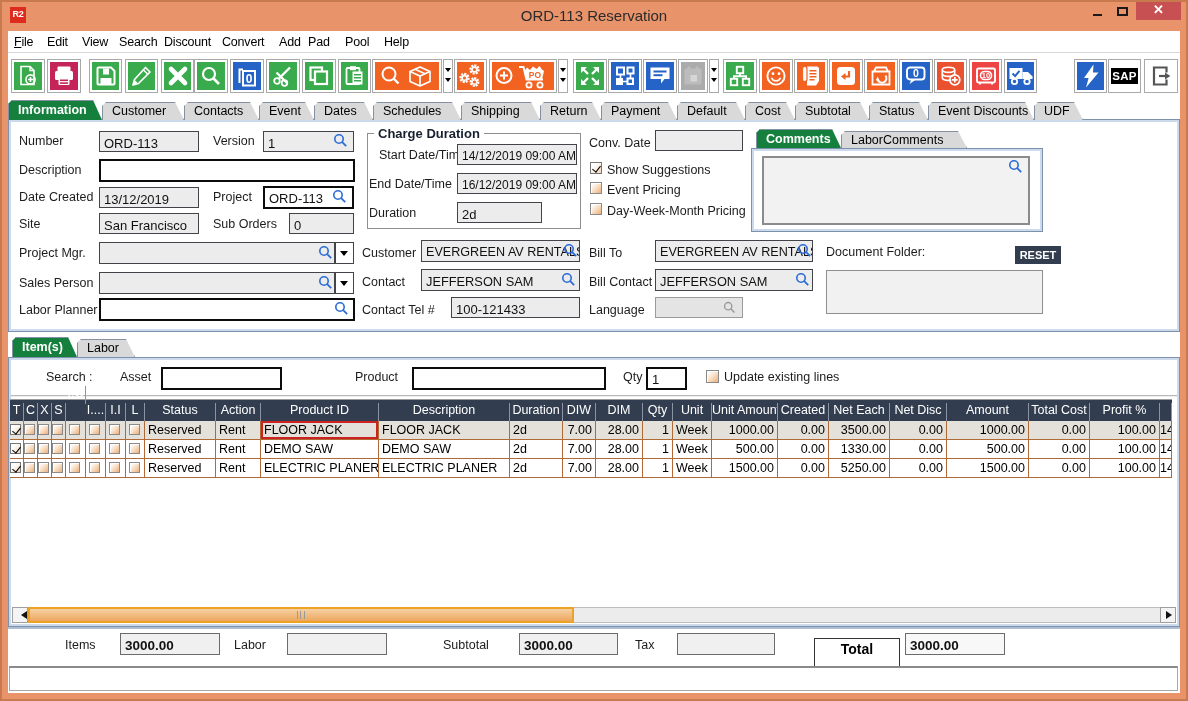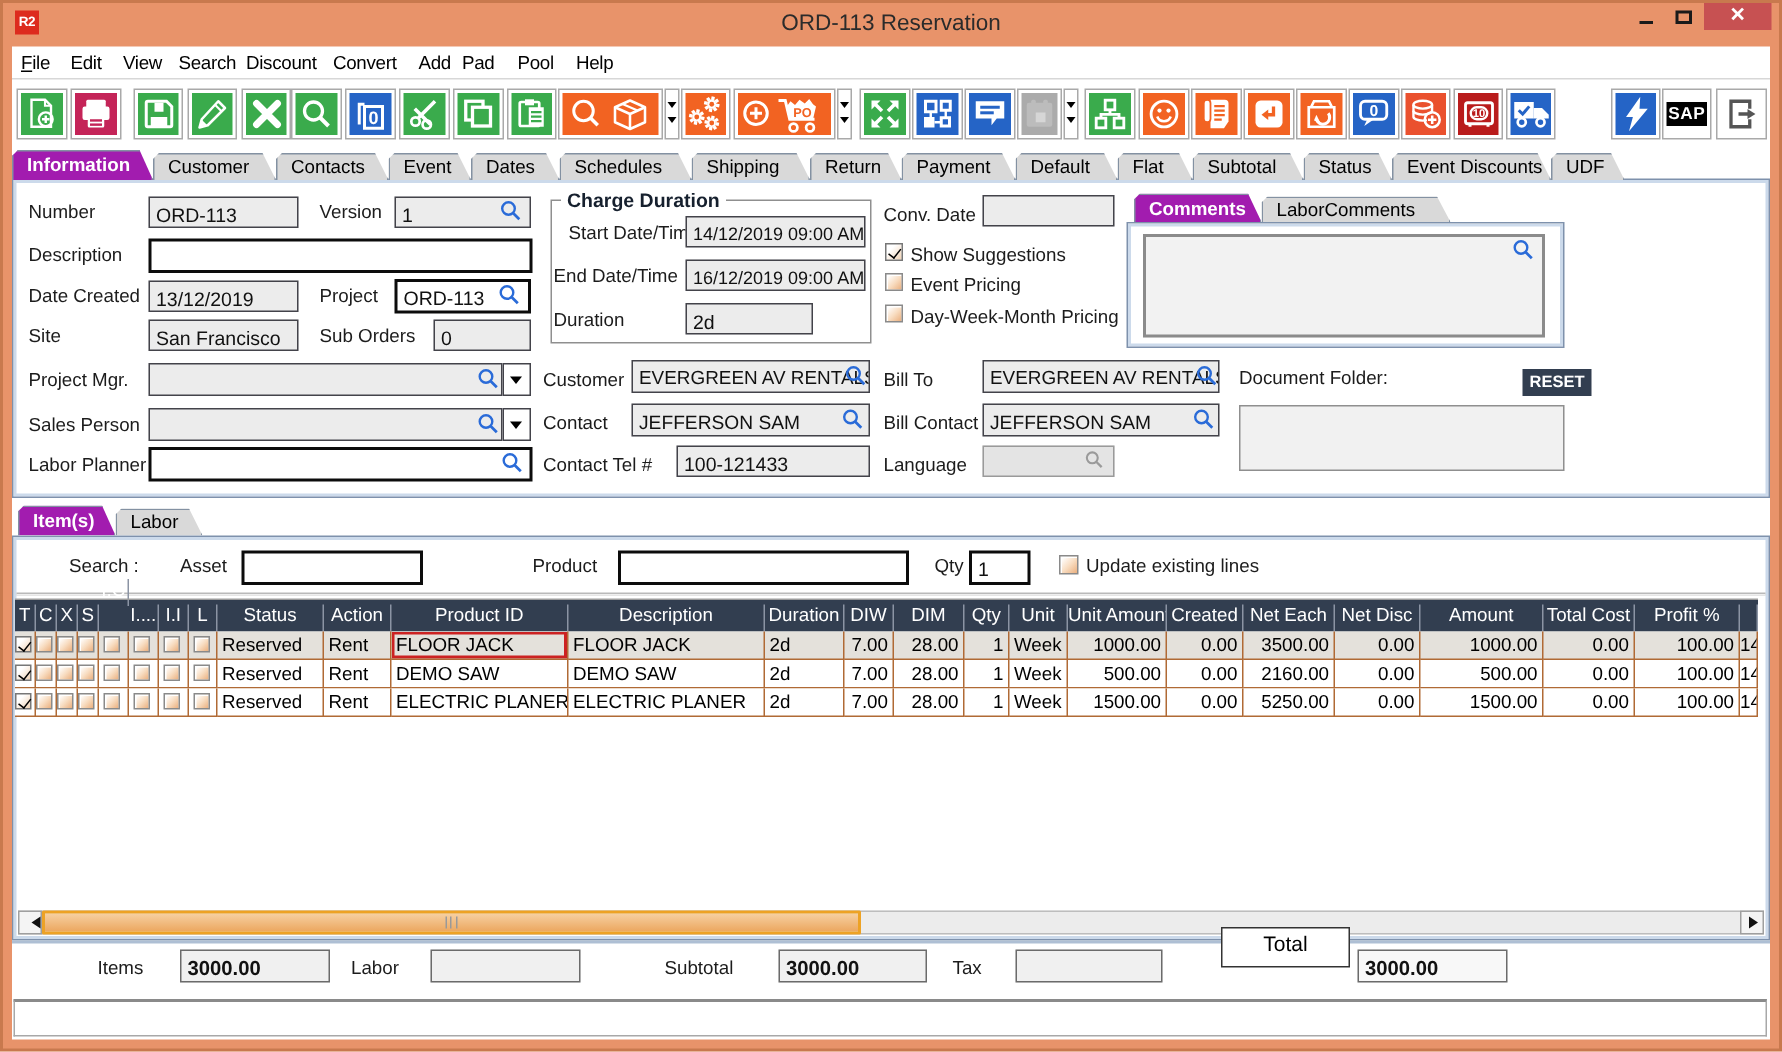--- a/index.html
+++ b/index.html
@@ -1,21 +1,21 @@
 <!DOCTYPE html>
 <html><head><meta charset="utf-8"><style>
 *{box-sizing:border-box;margin:0;padding:0}
 body{width:1188px;height:701px;position:relative;background:#e8936a;font-family:"Liberation Sans",sans-serif;overflow:hidden}
 .abs{position:absolute}
 .lb{position:absolute;font-size:12.5px;color:#1c1c1c;white-space:nowrap}
 .f{position:absolute;border:1px solid #43434a;background:#ececec;font-size:13px;color:#111;padding:4px 0 0 4px;white-space:nowrap;overflow:hidden}
 .fw{position:absolute;border:2px solid #0c0c0c;background:#fff;font-size:13px;color:#111;padding:3px 0 0 4px;white-space:nowrap;overflow:hidden}
 .fd{position:absolute;border:1px solid #9a9a9a;background:#e4e4e4}
 .tab{position:absolute;height:20px;background:#d9d9d9;border:1px solid #8391a2;border-bottom:none;font-size:12.5px;color:#000;padding:2px 0 0 9px;clip-path:polygon(0 4px,4px 0,calc(100% - 9px) 0,100% 100%,100% 100%,0 100%);white-space:nowrap}
-.tabA{background:#a21caf;color:#fff;font-weight:bold}
+.tabA{background:#15803d;color:#fff;font-weight:bold}
 .cbp{position:absolute;width:12px;height:12px;border:1px solid #8a8a8a;background:linear-gradient(135deg,#ffffff 10%,#f8dcc0 55%,#eaaf7e 100%);box-shadow:inset 1px 1px 0 #fff}
 .cbk{position:absolute;width:12px;height:12px;border:1px solid #777;background:linear-gradient(135deg,#ffffff 30%,#f2d3b4 100%)}
 .cbk:after{content:"";position:absolute;left:3px;top:1px;width:4px;height:7px;border:solid #000;border-width:0 1.7px 1.7px 0;transform:rotate(38deg)}
 .tbtn{position:absolute;top:59px;height:34px;border:1px solid #a9a9a9;background:#fff;padding:2px}
 .tbi{width:100%;height:100%;display:flex;align-items:center;justify-content:center}
 .mg{position:absolute}
 .hc{position:absolute;color:#fff;font-size:12.5px;text-align:center;border-right:1px solid #8b94a4;overflow:hidden;white-space:nowrap}
 .dc{position:absolute;font-size:12.5px;color:#000;padding:2px 0 0 3px;border-right:1px solid #b06a35;border-bottom:1px solid #b06a35;overflow:hidden;white-space:nowrap}
 .num{text-align:right;padding-right:3px;padding-left:0}
 </style></head><body>
@@ -311,21 +311,21 @@
       <svg width="24" height="24" viewBox="0 0 24 24">
         <ellipse cx="9.5" cy="5.8" rx="6.2" ry="2.6" fill="none" stroke="#fff" stroke-width="1.6"></ellipse>
         <path d="M3.3 5.8v4c0 1.4 2.8 2.6 6.2 2.6s6.2-1.2 6.2-2.6v-4" fill="none" stroke="#fff" stroke-width="1.6"></path>
         <path d="M3.3 9.8v4c0 1.4 2.8 2.6 6.2 2.6 1 0 2-.1 2.8-.3" fill="none" stroke="#fff" stroke-width="1.6"></path>
         <circle cx="15.8" cy="15.8" r="5" fill="none" stroke="#fff" stroke-width="1.7"></circle>
         <path d="M15.8 13v5.6M13 15.8h5.6" stroke="#fff" stroke-width="1.7"></path>
       </svg>
     </div>
   </div>
 <div class="tbtn" style="left:969px;width:33px">
-    <div class="tbi" style="background:#b91c1c">
+    <div class="tbi" style="background:#ef4444">
       <svg width="24" height="24" viewBox="0 0 24 24">
         <rect x="3" y="4.5" width="18" height="14" rx="1.5" fill="none" stroke="#fff" stroke-width="1.9"></rect>
         <rect x="6.5" y="7.5" width="11" height="8" rx="4" fill="none" stroke="#fff" stroke-width="1.6"></rect>
         <text x="12" y="14.3" font-size="7.5" font-weight="bold" fill="#fff" text-anchor="middle" font-family="Liberation Sans">10</text>
         <path d="M6 18.5v2M18 18.5v2" stroke="#fff" stroke-width="2"></path>
       </svg>
     </div>
   </div>
 <div class="tbtn" style="left:1004px;width:33px">
     <div class="tbi" style="background:#2564c6">
@@ -362,21 +362,21 @@
 <div class="tab tabA" style="left:8px;top:100px;width:94px;height:20px;z-index:5">Information</div>
 <div class="tab" style="left:102px;top:102px;width:82px;height:18px;padding-top:1px;z-index:3">Customer</div>
 <div class="tab" style="left:184px;top:102px;width:75px;height:18px;padding-top:1px;z-index:3">Contacts</div>
 <div class="tab" style="left:259px;top:102px;width:55px;height:18px;padding-top:1px;z-index:3">Event</div>
 <div class="tab" style="left:314px;top:102px;width:59px;height:18px;padding-top:1px;z-index:3">Dates</div>
 <div class="tab" style="left:373px;top:102px;width:88px;height:18px;padding-top:1px;z-index:3">Schedules</div>
 <div class="tab" style="left:461px;top:102px;width:79px;height:18px;padding-top:1px;z-index:3">Shipping</div>
 <div class="tab" style="left:540px;top:102px;width:61px;height:18px;padding-top:1px;z-index:3">Return</div>
 <div class="tab" style="left:601px;top:102px;width:76px;height:18px;padding-top:1px;z-index:3">Payment</div>
 <div class="tab" style="left:677px;top:102px;width:68px;height:18px;padding-top:1px;z-index:3">Default</div>
-<div class="tab" style="left:745px;top:102px;width:50px;height:18px;padding-top:1px;z-index:3">Flat</div>
+<div class="tab" style="left:745px;top:102px;width:50px;height:18px;padding-top:1px;z-index:3">Cost</div>
 <div class="tab" style="left:795px;top:102px;width:74px;height:18px;padding-top:1px;z-index:3">Subtotal</div>
 <div class="tab" style="left:869px;top:102px;width:59px;height:18px;padding-top:1px;z-index:3">Status</div>
 <div class="tab" style="left:928px;top:102px;width:106px;height:18px;padding-top:1px;z-index:3">Event Discounts</div>
 <div class="tab" style="left:1034px;top:102px;width:49px;height:18px;padding-top:1px;z-index:3">UDF</div>
 <div class="abs" style="left:8px;top:119px;width:1172px;height:213px;border:1px solid #7e91ac;box-shadow:inset 0 0 0 2px #ccdaeb"></div>
 <div class="lb" style="left:19px;top:134px;">Number</div>
 <div class="f" style="left:99px;top:131px;width:100px;height:21px;font-size:13px;">ORD-113</div>
 <div class="lb" style="left:213px;top:134px;">Version</div>
 <div class="f" style="left:263px;top:131px;width:91px;height:21px;font-size:13px;">1</div>
 <div class="mg" style="left:333px;top:133px"><svg width="15" height="15" viewBox="0 0 15 15">
@@ -572,21 +572,21 @@
 <div class="dc" style="left:216px;top:440px;width:45px;height:19px;">Rent</div>
 <div class="dc" style="left:261px;top:440px;width:118px;height:19px;">DEMO SAW</div>
 <div class="dc" style="left:379px;top:440px;width:131px;height:19px;">DEMO SAW</div>
 <div class="dc" style="left:510px;top:440px;width:53px;height:19px;">2d</div>
 <div class="dc num" style="left:563px;top:440px;width:33px;height:19px;">7.00</div>
 <div class="dc num" style="left:596px;top:440px;width:47px;height:19px;">28.00</div>
 <div class="dc num" style="left:643px;top:440px;width:30px;height:19px;">1</div>
 <div class="dc" style="left:673px;top:440px;width:39px;height:19px;">Week</div>
 <div class="dc num" style="left:712px;top:440px;width:66px;height:19px;">500.00</div>
 <div class="dc num" style="left:778px;top:440px;width:51px;height:19px;">0.00</div>
-<div class="dc num" style="left:829px;top:440px;width:61px;height:19px;">2160.00</div>
+<div class="dc num" style="left:829px;top:440px;width:61px;height:19px;">1330.00</div>
 <div class="dc num" style="left:890px;top:440px;width:57px;height:19px;">0.00</div>
 <div class="dc num" style="left:947px;top:440px;width:82px;height:19px;">500.00</div>
 <div class="dc num" style="left:1029px;top:440px;width:61px;height:19px;">0.00</div>
 <div class="dc num" style="left:1090px;top:440px;width:70px;height:19px;">100.00</div>
 <div class="dc num" style="left:1160px;top:440px;width:12px;height:19px;">14</div>
 <div class="abs" style="left:10px;top:459px;width:1162px;height:19px;background:#fff"></div>
 <div class="abs" style="left:10px;top:459px;width:14px;height:19px;border-right:1px solid #b06a35;border-bottom:1px solid #b06a35"></div>
 <div class="cbk" style="left:10px;top:462px;width:11px;height:11px"></div>
 <div class="abs" style="left:24px;top:459px;width:14px;height:19px;border-right:1px solid #b06a35;border-bottom:1px solid #b06a35"></div>
 <div class="cbp" style="left:24px;top:462px;width:11px;height:11px"></div>
@@ -630,14 +630,14 @@
 <div class="abs" style="left:300px;top:611px;width:1px;height:8px;background:#999"></div>
 <div class="abs" style="left:8px;top:627px;width:1172px;height:2px;background:#aebfd4"></div>
 <div class="lb" style="left:65px;top:638px;font-size:12.5px">Items</div>
 <div class="f" style="left:120px;top:633px;width:100px;height:22px;font-size:13.5px;font-weight:bold;border-color:#6b6b6b;background:#f0f0f0">3000.00</div>
 <div class="lb" style="left:234px;top:638px;font-size:12.5px">Labor</div>
 <div class="f" style="left:287px;top:633px;width:100px;height:22px;font-size:13.5px;border-color:#6b6b6b;background:#f0f0f0"></div>
 <div class="lb" style="left:443px;top:638px;font-size:12.5px">Subtotal</div>
 <div class="f" style="left:519px;top:633px;width:99px;height:22px;font-size:13.5px;font-weight:bold;border-color:#6b6b6b;background:#f0f0f0">3000.00</div>
 <div class="lb" style="left:635px;top:638px;font-size:12.5px">Tax</div>
 <div class="f" style="left:677px;top:633px;width:98px;height:22px;font-size:13.5px;border-color:#6b6b6b;background:#f0f0f0"></div>
-<div class="abs" style="left:814px;top:618px;width:86px;height:27px;background:#fff;border:1px solid #333;font-size:14px;font-weight:normal;text-align:center;line-height:21px">Total</div>
+<div class="abs" style="left:814px;top:638px;width:86px;height:38px;background:#fff;border:1px solid #333;font-size:14px;font-weight:bold;text-align:center;line-height:21px">Total</div>
 <div class="f" style="left:905px;top:633px;width:100px;height:22px;font-size:13.5px;font-weight:bold;border-color:#6b6b6b;background:#f8f8f8">3000.00</div>
 <div class="abs" style="left:9px;top:666px;width:1169px;height:25px;border:1px solid #a8a8a8;border-top:2px solid #8a8a8a;background:#fff"></div>
 </body></html>

